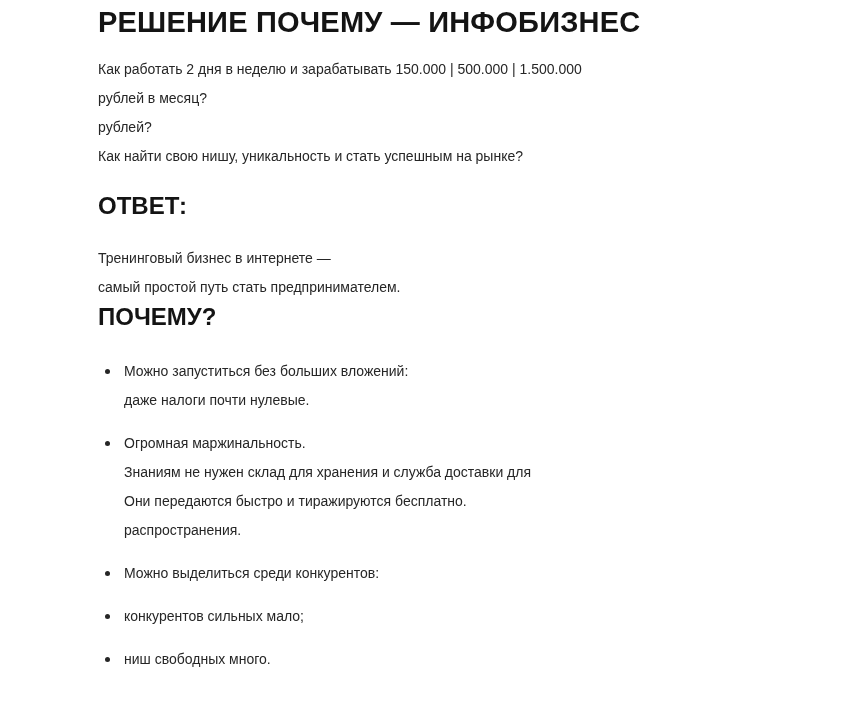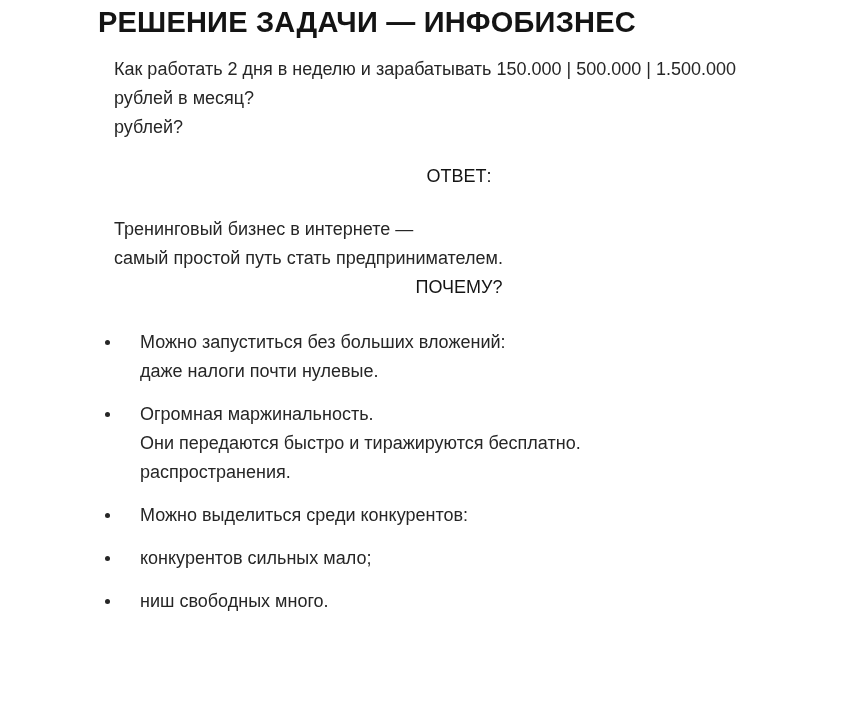--- a/index.html
+++ b/index.html
@@ -25,32 +25,30 @@
     font-size: 29px;
     line-height: 36px;
     font-weight: 700;
     color: var(--color-title, #141414);
     letter-spacing: 0.2px;
   }
   .intro {
     margin-top: 15px;
   }
   .line {
-    font-size: 18px;
+    font-size: 14px;
     line-height: 29px;
     white-space: nowrap;
-    margin-left: 16px;
   }
   .section-heading {
     margin: 0;
-    font-size: 18px;
+    font-size: 24px;
     line-height: 29px;
-    font-weight: 400;
+    font-weight: 700;
     color: var(--color-title, #141414);
-    text-align: center;
   }
   .answer-heading { margin-top: 20px; }
   .answer-text { margin-top: 24px; }
   .why-heading { }
   .bullet-list {
     list-style: none;
     margin: 26px 0 0 0;
     padding: 0;
   }
   .bullet-item {
@@ -67,26 +65,27 @@
     height: 5px;
     border-radius: 50%;
     background: var(--color-text, #262626);
   }
 </style>
 </head>
 <body>
 
 <div class="article">
 
-  <h1 class="page-title">РЕШЕНИЕ ЗАДАЧИ — ИНФОБИЗНЕС</h1>
+  <h1 class="page-title">РЕШЕНИЕ ПОЧЕМУ — ИНФОБИЗНЕС</h1>
 
   <div class="intro">
     <div class="line">Как работать 2 дня в неделю и зарабатывать 150.000 | 500.000 | 1.500.000</div>
     <div class="line">рублей в месяц?</div>
     <div class="line">рублей?</div>
+    <div class="line">Как найти свою нишу, уникальность и стать успешным на рынке?</div>
   </div>
 
   <h2 class="section-heading answer-heading">ОТВЕТ:</h2>
 
   <div class="answer-text">
     <div class="line">Тренинговый бизнес в интернете —</div>
     <div class="line">самый простой путь стать предпринимателем.</div>
   </div>
 
   <h2 class="section-heading why-heading">ПОЧЕМУ?</h2>
@@ -95,20 +94,21 @@
 
     <li class="bullet-item">
       <span class="bullet-dot"></span>
       <div class="line">Можно запуститься без больших вложений:</div>
       <div class="line">даже налоги почти нулевые.</div>
     </li>
 
     <li class="bullet-item">
       <span class="bullet-dot"></span>
       <div class="line">Огромная маржинальность.</div>
+      <div class="line">Знаниям не нужен склад для хранения и служба доставки для</div>
       <div class="line">Они передаются быстро и тиражируются бесплатно.</div>
       <div class="line">распространения.</div>
     </li>
 
     <li class="bullet-item">
       <span class="bullet-dot"></span>
       <div class="line">Можно выделиться среди конкурентов:</div>
     </li>
 
     <li class="bullet-item">

